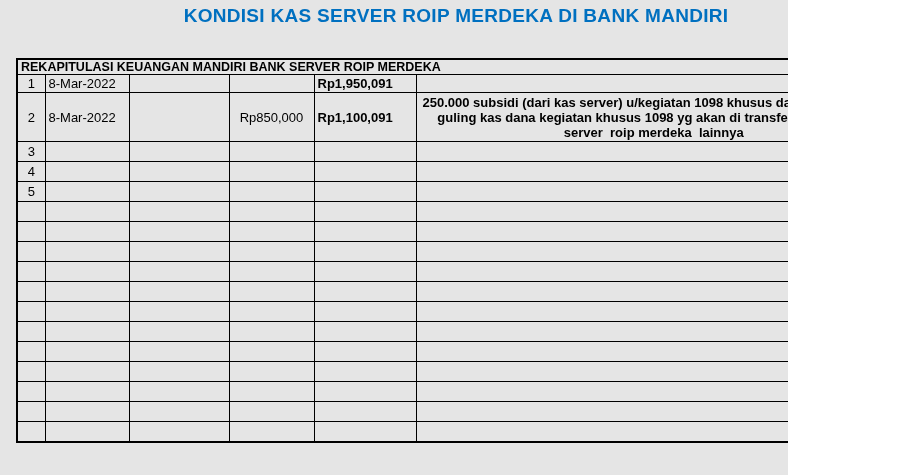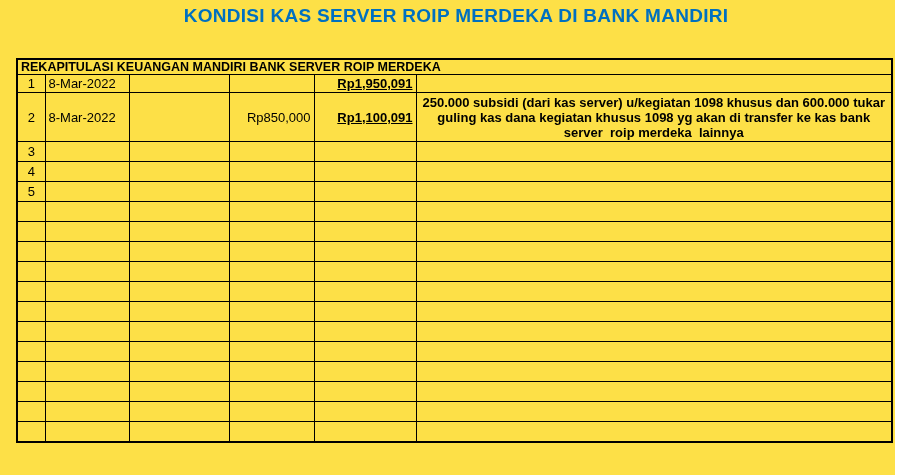--- a/index.html
+++ b/index.html
@@ -3,23 +3,23 @@
 <meta charset="utf-8">
 <style>
   html, body {
     margin: 0;
     padding: 0;
     background: #ffffff;
     font-family: "Liberation Sans", sans-serif;
   }
   .page {
     position: relative;
-    width: 895px;
+    width: 788px;
     height: 475px;
-    background: #fde047;
+    background: #e5e5e5;
     overflow: hidden;
   }
   .page-title {
     position: absolute;
     top: 5px;
     left: 0;
     width: 912px;
     text-align: center;
     font-size: 19px;
     font-weight: bold;
@@ -54,22 +54,22 @@
     font-weight: bold;
     text-align: center;
     font-size: 13px;
   }
   tbody td { height: 19px; }
   tr.row-first td { height: 17px; }
   tr.tall td { height: 48px; }
   td.col-no { text-align: center; }
   td.col-tanggal { text-align: left; padding-right: 2px; }
   td.col-kredit { text-align: right; }
-  td.col-debit { text-align: right; padding-right: 3px; }
-  td.col-kas { text-align: right; font-weight: bold; padding-right: 2px; text-decoration: underline; }
+  td.col-debit { text-align: center; padding-right: 3px; }
+  td.col-kas { font-weight: bold; padding-right: 2px; }
   td.col-keterangan {
     text-align: center;
     font-weight: bold;
     font-size: 12.5px;
     line-height: 15px;
     white-space: pre-wrap;
     padding: 0 4px;
   }
 </style>
 </head>

